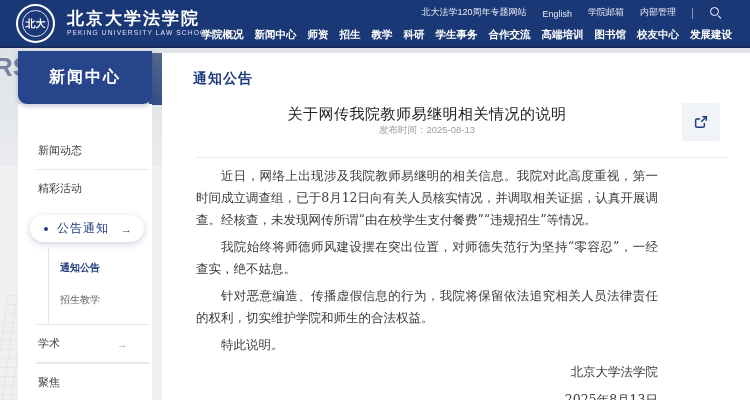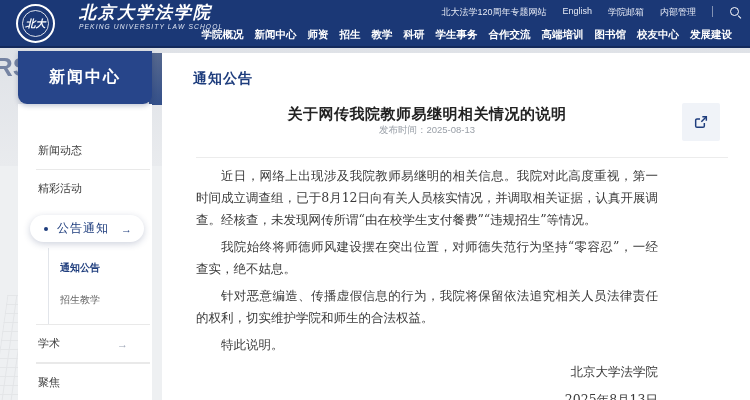--- a/index.html
+++ b/index.html
@@ -11,26 +11,26 @@
   .bg-news { position:absolute; left:30px; top:50px; font-size:30px; font-weight:bold; letter-spacing:4px; color:rgba(255,255,255,0.75); z-index:1; }
   .bg-rs { position:absolute; left:-6px; top:52px; font-size:26px; font-weight:bold; color:#5c6d92; opacity:.8; z-index:1; }
   .bg-banner { position:absolute; left:0; top:48px; width:750px; height:118px; background:linear-gradient(180deg,#dfe2e7 0%,#e9ebee 100%); z-index:0; }
   .bg-blue-patch { position:absolute; left:149px; top:53px; width:13px; height:52px; background:linear-gradient(180deg,#56688e,#34508a); z-index:2; }
   .bg-grid { position:absolute; left:0; top:295px; width:62px; height:105px; z-index:1; opacity:.5;
     background-image:linear-gradient(#d8dadd 1px,transparent 1px),linear-gradient(90deg,#d8dadd 1px,transparent 1px);
     background-size:9px 9px; transform:skewX(-8deg); }
 
   
   .header { position:absolute; left:0; top:0; width:750px; height:48px; background:#1b3876; border-bottom:2px solid #142a5c; z-index:10; }
-  .logo-wrap { position:absolute; left:16px; top:4px; display:flex; gap:24px;font-style:italic; }
+  .logo-wrap { position:absolute; left:16px; top:4px; display:flex; align-items:center; gap:12px; }
   .logo-seal { width:39px; height:39px; border-radius:50%; border:2px solid #fff; background:#1b3876; display:flex; align-items:center; justify-content:center; position:relative; }
   .logo-seal .inner { width:27px; height:27px; border-radius:50%; border:1px solid rgba(255,255,255,.85); display:flex; align-items:center; justify-content:center; color:#fff; font-size:10px; font-weight:bold; }
   .logo-text-cn { color:#fff; font-size:17px; font-weight:bold; letter-spacing:2px; line-height:18px; }
   .logo-text-en { color:#dfe5f2; font-size:6.7px; letter-spacing:1.1px; line-height:9px; }
-  .util-row { position:absolute; right:8px; top:6px; display:flex; align-items:flex-start; gap:16px; }
+  .util-row { position:absolute; right:28px; top:6px; display:flex; align-items:flex-end; gap:16px; }
   .util-link { color:#e6eaf5; font-size:9px; cursor:pointer; }
   .util-divider { width:1px; height:11px; background:rgba(255,255,255,.45); }
   .search-icon { position:relative; width:13px; height:13px; cursor:pointer; }
   .search-icon::before { content:""; position:absolute; left:1px; top:1px; width:7px; height:7px; border:1.4px solid #fff; border-radius:50%; }
   .search-icon::after { content:""; position:absolute; left:9px; top:9px; width:4px; height:1.4px; background:#fff; transform:rotate(45deg); transform-origin:left center; }
   .nav-row { position:absolute; right:18px; top:28px; display:flex; align-items:center; gap:11px; }
   .nav-item { color:#fff; font-size:10.5px; font-weight:bold; cursor:pointer; white-space:nowrap; }
 
   
   .side-head { position:absolute; left:18px; top:51px; width:134px; height:53px; background:#27458a; border-radius:0 0 9px 9px; display:flex; align-items:center; justify-content:center; z-index:5; box-shadow:0 2px 5px rgba(20,40,90,.25); }
@@ -45,21 +45,21 @@
   .side-pill .arr { color:#1e3d7d; font-size:11px; margin-left:auto; margin-right:12px; }
   .side-sub { border-left:1px solid #e2e5ea; margin-left:30px; padding:4px 0 8px 0; }
   .sub-item { padding:9px 0 9px 11px; font-size:10px; cursor:pointer; }
   .sub-item.active { color:#1e3d7d; font-weight:bold; }
   .sub-item.normal { color:#6a6a6a; }
 
   
   .content { position:absolute; left:162px; top:53px; width:588px; height:347px; background:#fff; z-index:4; }
   .section-title { position:absolute; left:31px; top:17px; color:#1e3d7d; font-size:14px; font-weight:bold; letter-spacing:1px; }
   .article { position:absolute; left:34px; top:44px; width:462px; }
-  .article-title { text-align:center; color:#222; font-size:15px; font-weight:bold; letter-spacing:.5px; margin-top:8px; }
+  .article-title { text-align:center; color:#222; font-size:15px; font-weight:normal; letter-spacing:.5px; margin-top:8px; }
   .pub-time { text-align:center; color:#9aa0a8; font-size:9.5px; margin-top:0; }
   .article-sep { position:absolute; left:34px; top:104px; width:532px; height:1px; background:#ececec; }
   .share-btn { position:absolute; right:30px; top:50px; width:38px; height:38px; background:#f0f3f8; display:flex; align-items:center; justify-content:center; cursor:pointer; border-radius:2px; }
   .body-text { position:absolute; left:34px; top:112px; width:462px; font-family:"DejaVu Serif","Liberation Serif",serif; color:#3a3a3a; font-size:12.5px; line-height:22px; text-align:justify; }
   .body-text p { text-indent:2em; margin-bottom:5px; }
   .sig-block { text-align:right; margin-top:4px; }
   .sig-block div { margin-bottom:6px; text-indent:0; }
 </style>
 </head>
 <body>

